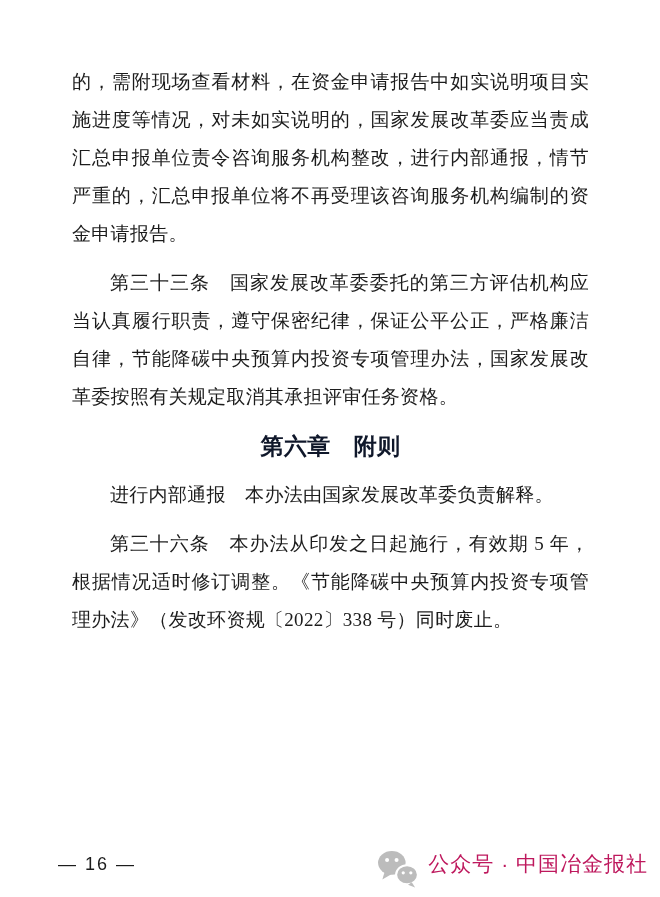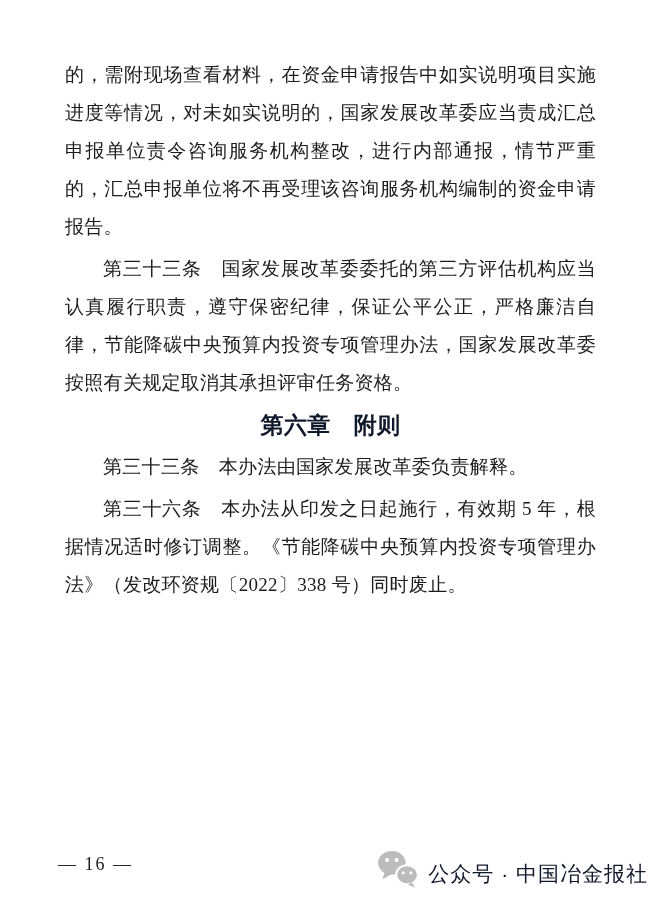--- a/index.html
+++ b/index.html
@@ -21,21 +21,21 @@
     left: 61px;
     top: 52px;
     width: 539px;
     font-size: 19px;
     line-height: 38px;
     text-align: justify;
     text-justify: inter-character;
     letter-spacing: 0.3px;
   }
   .doc-body p {
-    margin: 4px;
+    margin: 11px;
   }
   .doc-body p.indented {
     text-indent: 2em;
   }
   .chapter-heading {
     margin: 30px 0 36px 0;
     text-align: center;
     text-indent: 0;
     font-family: "Liberation Sans", "DejaVu Sans", sans-serif;
     font-weight: bold;
@@ -50,50 +50,50 @@
     top: 848px;
     height: 44px;
   }
   .page-number {
     position: absolute;
     left: 58px;
     top: 6px;
     font-size: 18px;
     letter-spacing: 2px;
     color: #1c1c1c;
-    font-family: Liberation Serif, serif;
+    font-family: Liberation Sans, sans-serif;
   }
   .watermark {
     position: absolute;
     right: 12px;
     top: 2px;
     display: flex;
-    align-items: flex-end;
+    align-items: flex-start;
     gap: 9px;
-    color: #0f172a;
+    color: #be185d;
     font-family: "Liberation Sans", "DejaVu Sans", sans-serif;
     font-size: 21px;
     letter-spacing: 1px;
   }
   .wechat-icon {
     width: 42px;
     height: 38px;
     flex: 0 0 auto;
   }
 </style>
 </head>
 <body>
 
 <div class="page">
 
   <div class="doc-body">
     <p>的，需附现场查看材料，在资金申请报告中如实说明项目实施进度等情况，对未如实说明的，国家发展改革委应当责成汇总申报单位责令咨询服务机构整改，进行内部通报，情节严重的，汇总申报单位将不再受理该咨询服务机构编制的资金申请报告。</p>
     <p class="indented">第三十三条　国家发展改革委委托的第三方评估机构应当认真履行职责，遵守保密纪律，保证公平公正，严格廉洁自律，节能降碳中央预算内投资专项管理办法，国家发展改革委按照有关规定取消其承担评审任务资格。</p>
     <p class="chapter-heading">第六章　附则</p>
-    <p class="indented">第三十三条　本办法由国家发展改革委负责解释。</p>
+    <p class="indented">进行内部通报　本办法由国家发展改革委负责解释。</p>
     <p class="indented">第三十六条　本办法从印发之日起施行，有效期 5 年，根据情况适时修订调整。《节能降碳中央预算内投资专项管理办法》（发改环资规〔2022〕338 号）同时废止。</p>
   </div>
 
   <div class="footer">
     <span class="page-number">— 16 —</span>
 
     <div class="watermark">
       <svg class="wechat-icon" viewBox="0 0 44 40" xmlns="http://www.w3.org/2000/svg" aria-hidden="true">
         <g fill="#bcbcbc">
           <ellipse cx="15.5" cy="13.5" rx="14.5" ry="12.5"></ellipse>

